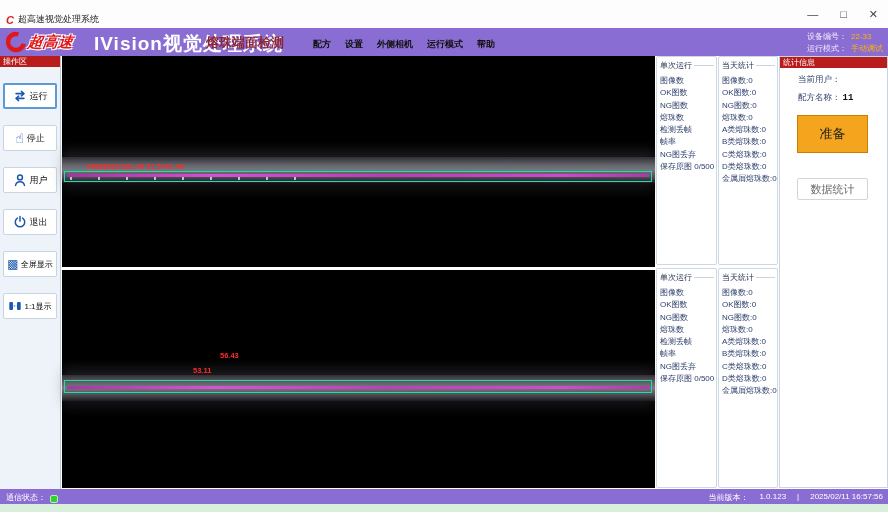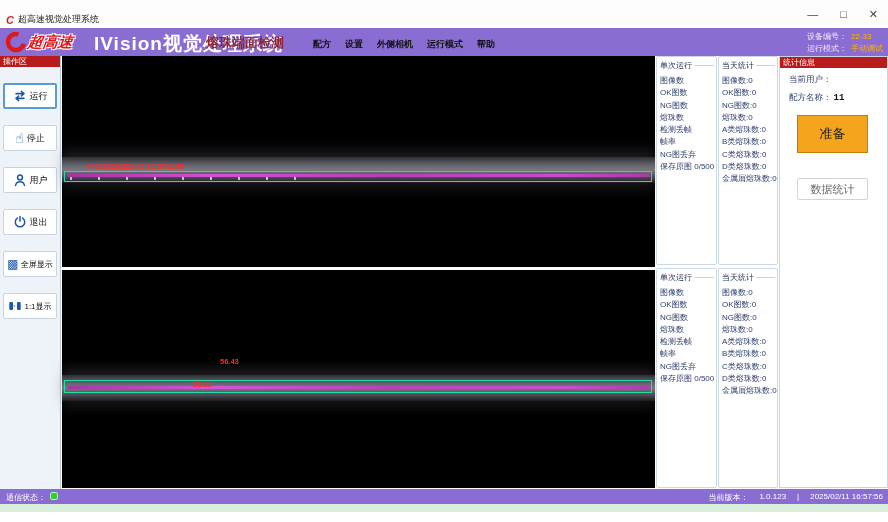--- a/index.html
+++ b/index.html
@@ -50,47 +50,47 @@
   .p1 .strip { top:101px; } .p2 .strip { top:105px; }
   .roi { position:absolute; left:2px; width:588px; border:1px solid #23dcab; }
   .p1 .roi { top:115px; height:11px; } .p2 .roi { top:110px; height:13px; }
   .laser { position:absolute; left:5px; width:583px; height:3px; border-radius:2px; opacity:.92;
            background:linear-gradient(90deg,#a832a8,#e04fe0 25%,#c03cc0 55%,#d848d8 85%,#b038b0); }
   .p1 .laser { top:118px; } .p2 .laser { top:116px; }
   .ticks { position:absolute; left:8px; top:121px; width:235px; height:3px;
            background:repeating-linear-gradient(90deg,rgba(215,215,225,.85) 0 2px,transparent 2px 28px); }
   .anno { position:absolute; color:#ff2a2a; font-size:7.5px; font-weight:bold; white-space:nowrap; }
   .p1 .anno { left:24px; top:106px; }
-  .p2 .anno-l { left:100px; top:110px;padding-left:31px; } .p2 .anno-r { left:158px; top:87px; }
+  .p2 .anno-l { left:100px; top:96px;padding-left:31px; } .p2 .anno-r { left:158px; top:81px; }
 
   
   .group { position:absolute; background:#fff; border:1px solid #ccd9e5; border-radius:2px; overflow:hidden; }
   .g1a { left:656px; top:56px;  width:61px; height:209px; }
   .g1b { left:718px; top:56px;  width:60px; height:209px; }
   .g2a { left:656px; top:268px; width:61px; height:220px; }
   .g2b { left:718px; top:268px; width:60px; height:220px; }
   .group-title { display:flex; align-items:center; gap:2px; padding:3px 2px 0 3px; font-size:8px; color:#1c2a4a; white-space:nowrap; }
   .group-title::after { content:""; flex:1; height:1px; background:#c8d4e0; min-width:2px; }
   .group-rows { padding:4px 1px 0 3px; }
   .stat-row { font-size:8px; line-height:12.3px; color:#2c3e6b; white-space:nowrap; }
 
   
   .info-panel { position:absolute; left:779px; top:56px; width:109px; height:432px; background:#fff; border:1px solid #c8d4e0; }
-  .info-row { margin:6px 0 0 9px; font-size:8.5px; color:#2c3e6b; white-space:nowrap;font-family:Liberation Mono, monospace; }
+  .info-row { margin:6px 0 0 18px; font-size:8.5px; color:#2c3e6b; white-space:nowrap;font-family:Liberation Mono, monospace; }
   .info-row .val { color:#111; font-weight:bold; font-size:9px; margin-left:2px; }
   .prepare-btn { position:absolute; left:17px; top:58px; width:71px; height:38px; background:#f5a51d; border:1px solid #c77f00;
                  font-size:13px; color:#222; display:flex; align-items:center; justify-content:center; cursor:pointer;
                  font-family:"Liberation Serif","DejaVu Serif",serif; }
   .data-btn { position:absolute; left:17px; top:121px; width:71px; height:22px; background:#fff; border:1px solid #d4d4d4; border-radius:2px;
               font-size:11px; color:#666; display:flex; align-items:center; justify-content:center; cursor:pointer;
               font-family:"Liberation Serif","DejaVu Serif",serif; }
 
   
   .statusbar { position:absolute; left:0; top:489px; width:888px; height:15px; background:#8a6dd3; color:#fff; font-size:8px; }
-  .sb-left { position:absolute; left:6px; top:3px; display:flex; align-items:flex-start; gap:4px; }
+  .sb-left { position:absolute; left:6px; top:3px; display:flex; align-items:flex-end; gap:4px; }
   .sb-dot { width:8px; height:8px; background:#2ed32e; border:1px solid #b8ecb8; border-radius:2px; }
   .sb-right { position:absolute; right:5px; top:3px; display:flex; align-items:flex-start; gap:11px; }
   .mint { position:absolute; left:0; top:504px; width:888px; height:8px; background:#d9efdc; }
 </style>
 <title>超高速视觉处理系统</title></head>
 <body>
 
 <div class="screen">
 
   <div class="titlebar">

